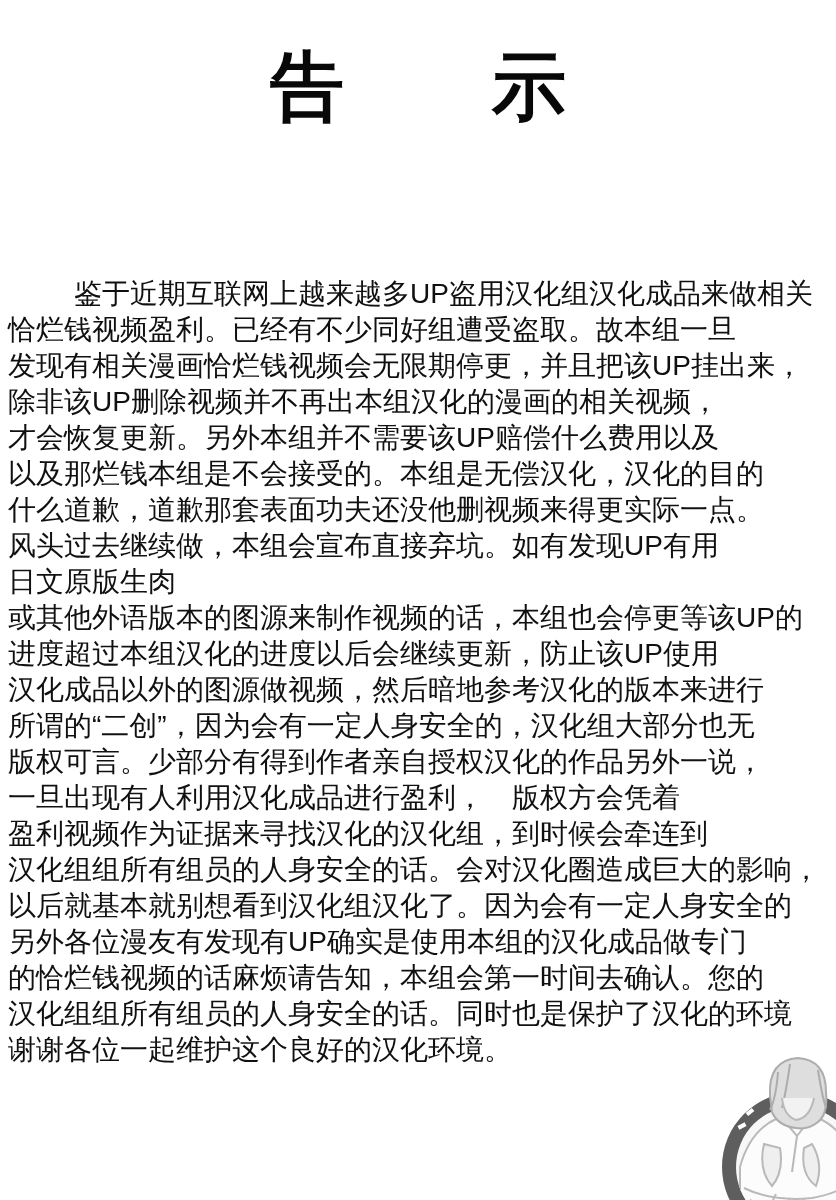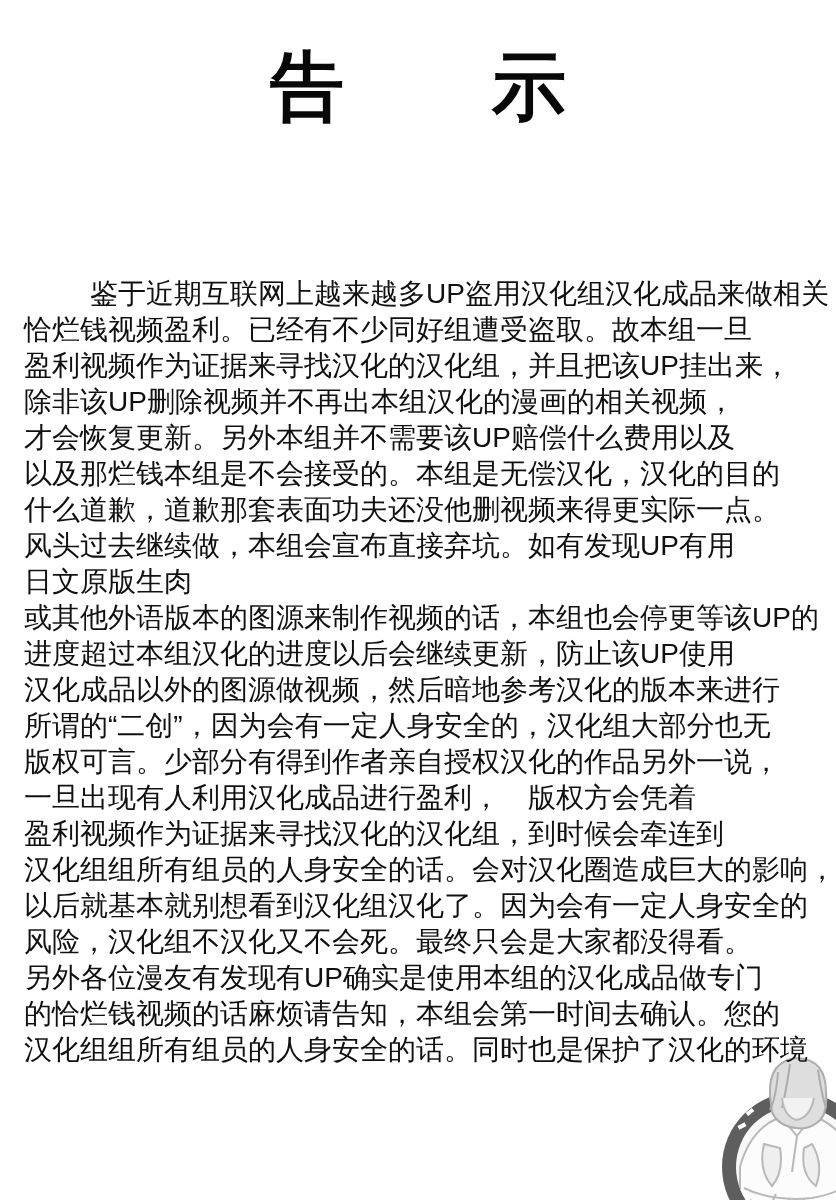--- a/index.html
+++ b/index.html
@@ -32,21 +32,20 @@
     top: 276px;
     width: 822px;
     font-size: 28px;
     line-height: 36px;
     font-weight: 400;
     color: #101010;
     z-index: 2;
   }
   .body-line {
     white-space: nowrap;
-    margin-left: 16px;
   }
   .body-line:first-child {
     text-indent: 66px;
   }
   .logo {
     position: absolute;
     left: 720px;
     top: 1052px;
     width: 156px;
     height: 196px;
@@ -60,40 +59,40 @@
 
   <div class="title">
     <span>告</span>
     <span>示</span>
   </div>
 
   <div class="body-text">
 
   <div class="body-line">鉴于近期互联网上越来越多UP盗用汉化组汉化成品来做相关</div>
       <div class="body-line">恰烂钱视频盈利。已经有不少同好组遭受盗取。故本组一旦</div>
-      <div class="body-line">盈利视频作为证据来寻找汉化的汉化组，并且把该UP挂出来，</div>
+      <div class="body-line">发现有相关漫画恰烂钱视频会无限期停更，并且把该UP挂出来，</div>
       <div class="body-line">除非该UP删除视频并不再出本组汉化的漫画的相关视频，</div>
       <div class="body-line">才会恢复更新。另外本组并不需要该UP赔偿什么费用以及</div>
       <div class="body-line">以及那烂钱本组是不会接受的。本组是无偿汉化，汉化的目的</div>
       <div class="body-line">什么道歉，道歉那套表面功夫还没他删视频来得更实际一点。</div>
       <div class="body-line">风头过去继续做，本组会宣布直接弃坑。如有发现UP有用</div>
       <div class="body-line">日文原版生肉</div>
       <div class="body-line">或其他外语版本的图源来制作视频的话，本组也会停更等该UP的</div>
       <div class="body-line">进度超过本组汉化的进度以后会继续更新，防止该UP使用</div>
       <div class="body-line">汉化成品以外的图源做视频，然后暗地参考汉化的版本来进行</div>
       <div class="body-line">所谓的“二创”，因为会有一定人身安全的，汉化组大部分也无</div>
       <div class="body-line">版权可言。少部分有得到作者亲自授权汉化的作品另外一说，</div>
       <div class="body-line">一旦出现有人利用汉化成品进行盈利，　版权方会凭着</div>
       <div class="body-line">盈利视频作为证据来寻找汉化的汉化组，到时候会牵连到</div>
       <div class="body-line">汉化组组所有组员的人身安全的话。会对汉化圈造成巨大的影响，</div>
       <div class="body-line">以后就基本就别想看到汉化组汉化了。因为会有一定人身安全的</div>
-      <div class="body-line">风险，汉化组不汉化又不会死。最终只会是大家都没得看。</div>
       <div class="body-line">另外各位漫友有发现有UP确实是使用本组的汉化成品做专门</div>
       <div class="body-line">的恰烂钱视频的话麻烦请告知，本组会第一时间去确认。您的</div>
       <div class="body-line">汉化组组所有组员的人身安全的话。同时也是保护了汉化的环境</div>
+      <div class="body-line">谢谢各位一起维护这个良好的汉化环境。</div>
     </div>
 
   <svg class="logo" viewBox="0 0 156 196" xmlns="http://www.w3.org/2000/svg">
     <defs>
       <clipPath id="innerClip">
         <circle cx="77" cy="115" r="61"></circle>
       </clipPath>
     </defs>
 
     <circle cx="77" cy="115" r="75" fill="#5e5e5e"></circle>

